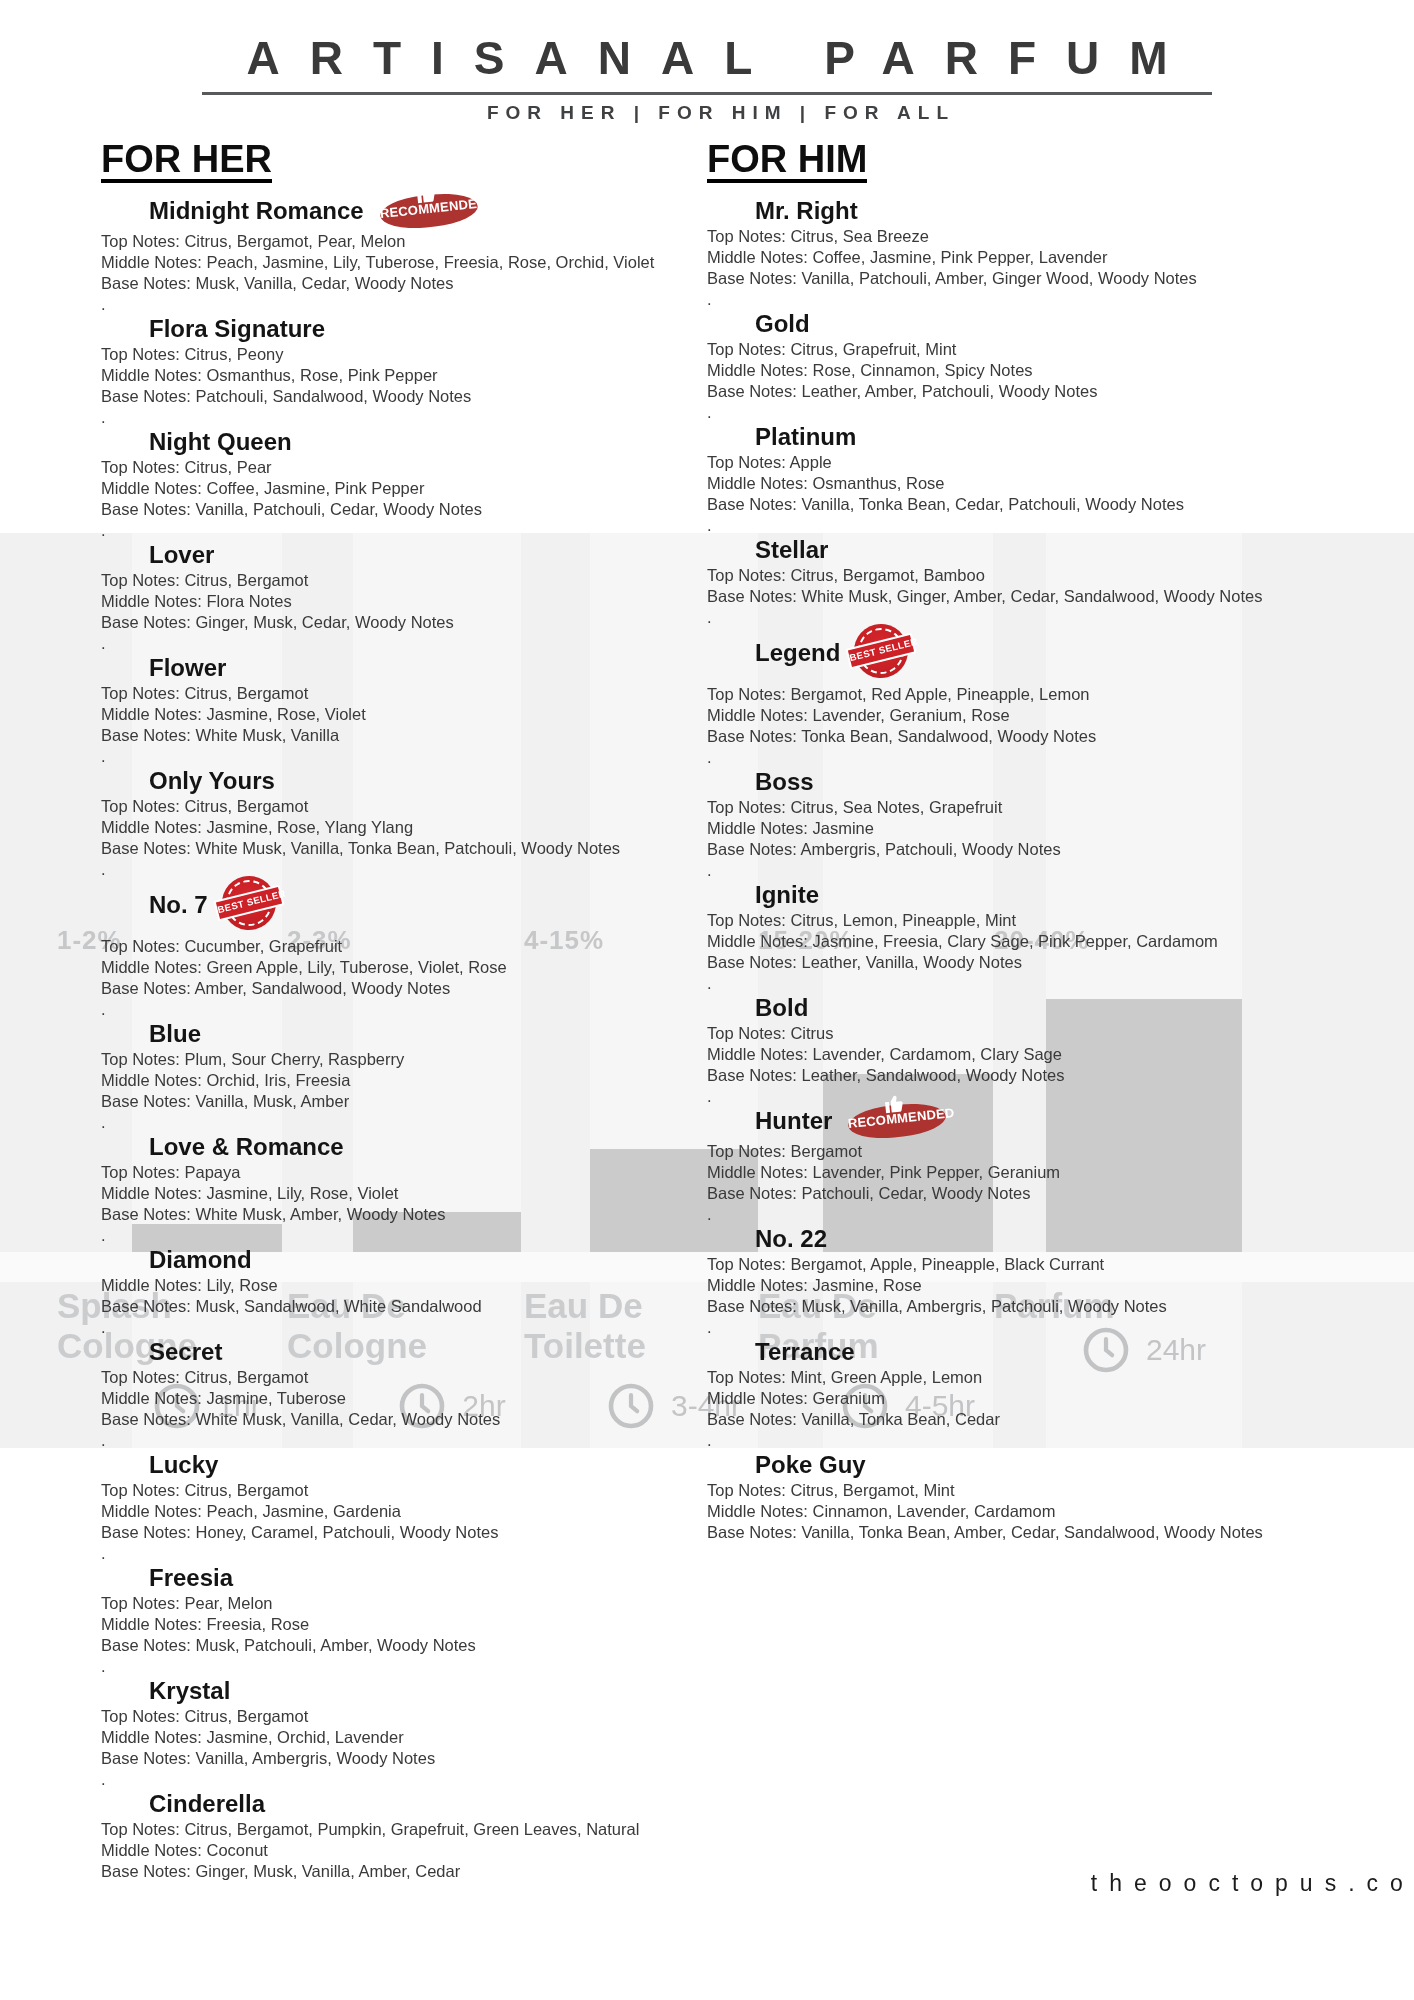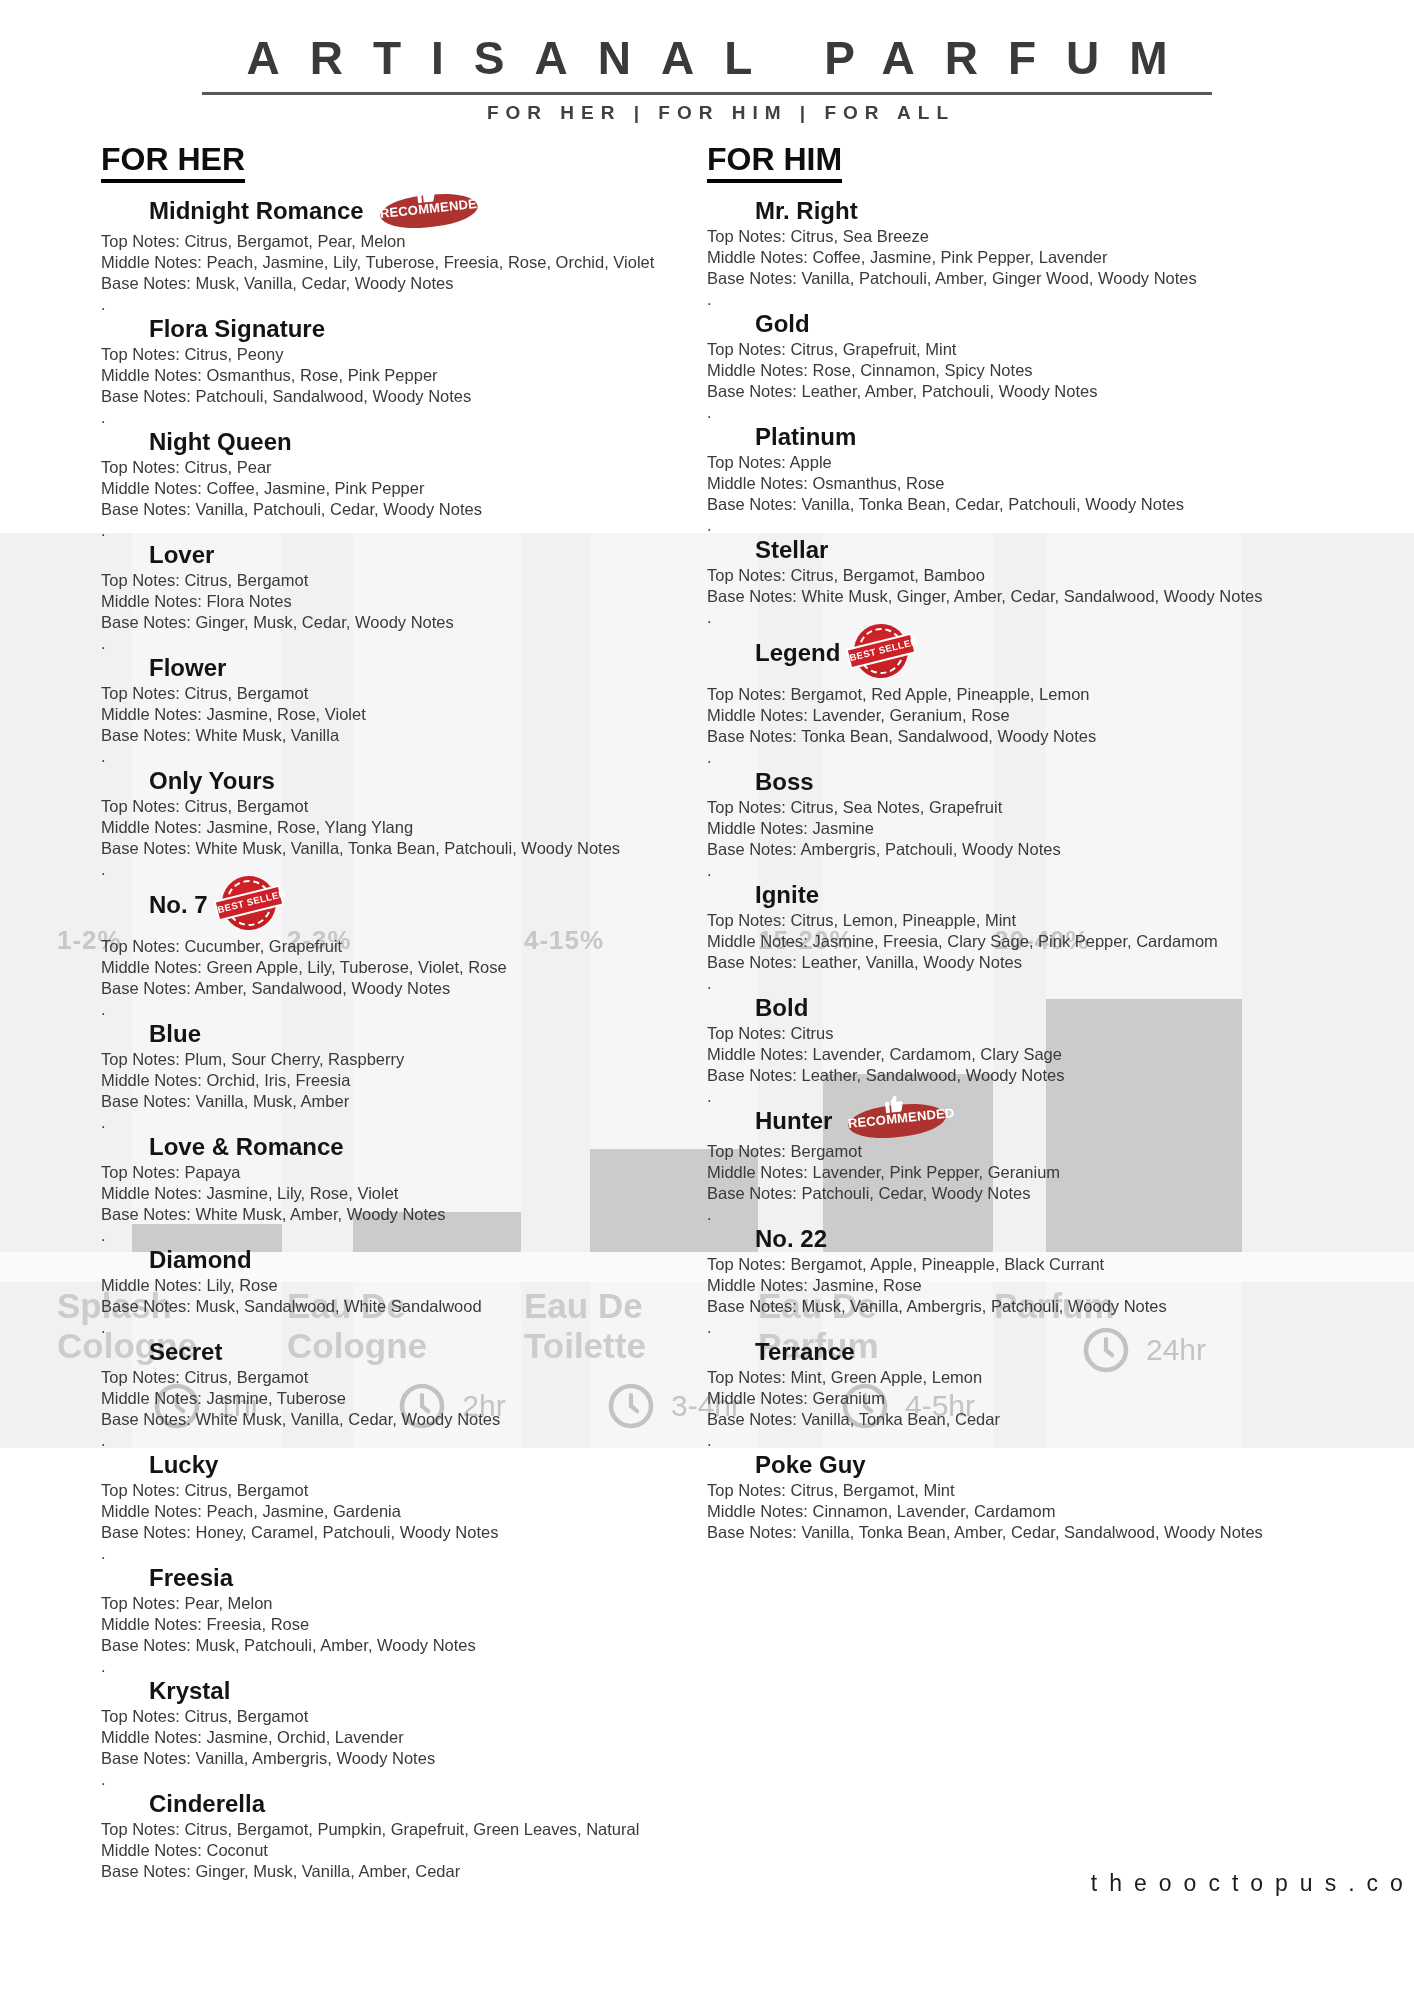--- a/index.html
+++ b/index.html
@@ -20,21 +20,21 @@
   
   .hdr{position:relative;z-index:1;padding-top:24px;text-align:center;}
   .hdr h1{margin:8px;font-size:46px;font-weight:700;color:#3a3a3a;letter-spacing:30px;text-indent:30px;line-height:52px;}
   .title-rule{width:1010px;height:2.5px;background:#57595b;margin:3px auto 0 auto;}
   .hdr .subtitle{margin-top:7px;font-size:19px;font-weight:700;color:#3f4143;letter-spacing:7px;text-indent:7px;margin-left:21px;}
   
   .col{position:absolute;top:140px;z-index:1;}
   .col-left{left:101px;width:600px;}
   .col-right{left:707px;width:700px;}
   .sec-title{
-    margin:0 0 14px 0;display:inline-block;font-size:32px;line-height:38px;font-weight:900;color:#0e0e0e;
+    margin:0 0 14px 0;display:inline-block;font-size:38px;line-height:38px;font-weight:900;color:#0e0e0e;
     border-bottom:4px solid #000;padding-bottom:1px;
   }
   .entries{margin-top:0;}
   .entry-head{font-size:24px;line-height:27px;font-weight:700;color:#141414;margin-bottom:2px;white-space:nowrap;margin-left:48px;}
   .note-line{font-size:16.5px;line-height:21px;color:#3a3a3a;white-space:nowrap;}
   .dot-line{font-size:16.5px;line-height:21px;height:21px;color:#3a3a3a;}
   
   .badge-recommended{
     position:relative;display:inline-block;width:98px;height:32px;margin-left:16px;vertical-align:middle;
     background:#ad3330;border-radius:50% / 55%;transform:rotate(-6deg);top:-2px;

